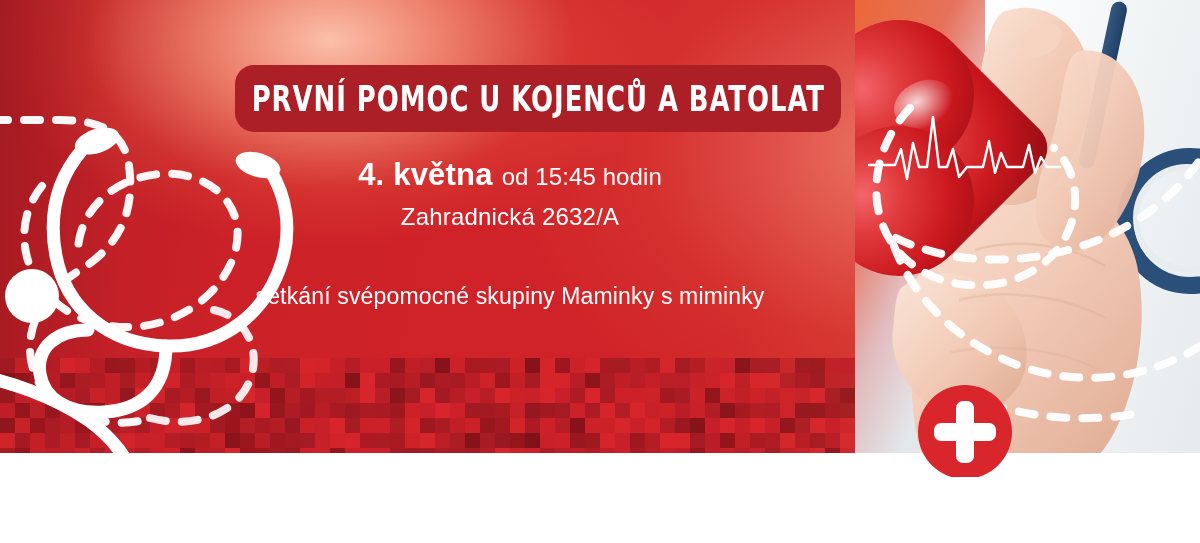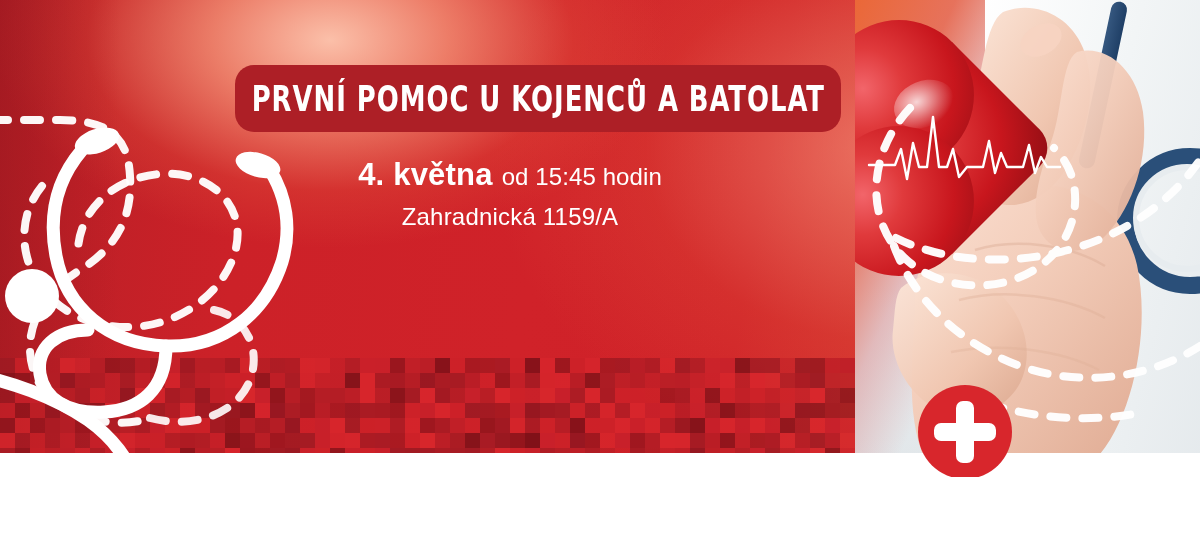--- a/index.html
+++ b/index.html
@@ -952,17 +952,18 @@
   </div>
 
   <div class="title-plate">
     <span class="title-text">PRVNÍ POMOC U KOJENCŮ A BATOLAT</span>
   </div>
 
   <div class="text-block">
     <div class="line-date">
       <span class="day">4. května</span><span class="time">od 15:45 hodin</span>
     </div>
-    <div class="line-address">Zahradnická 1159/A</div>
+    <div class="line-address">Zahradnická 2632/A</div>
+    <div class="line-subtitle">setkání svépomocné skupiny Maminky s miminky</div>
   </div>
 
 
 </div>
 
 </body></html>

